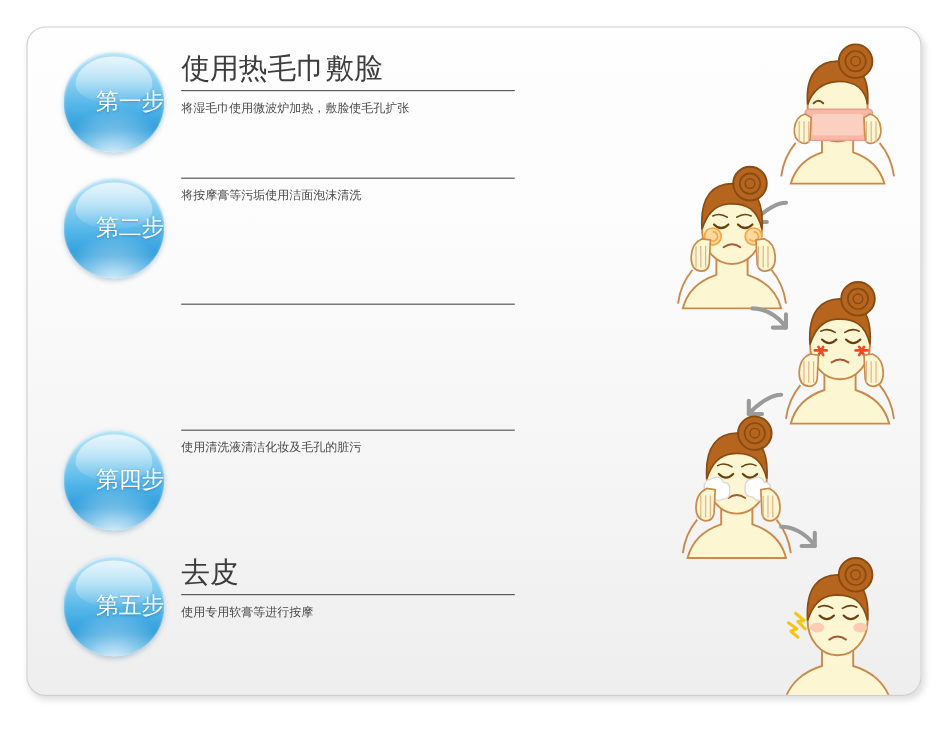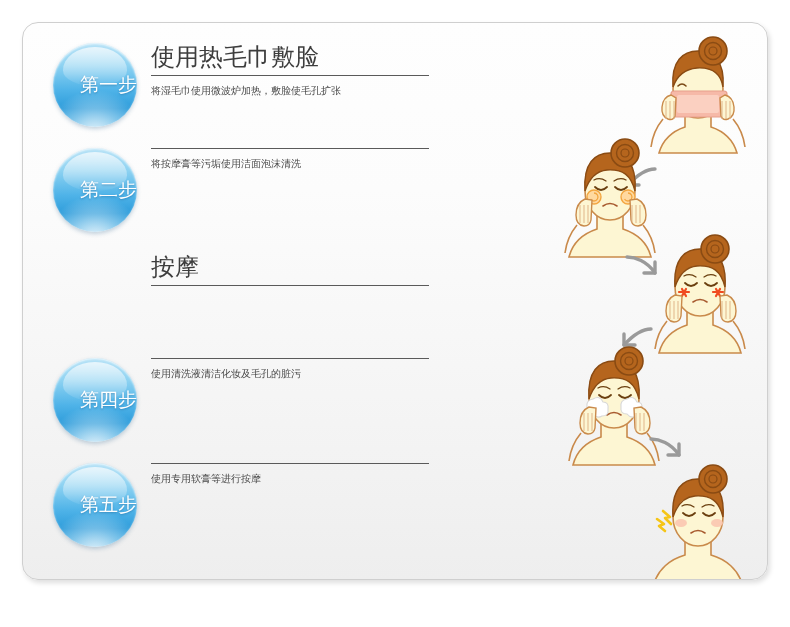--- a/index.html
+++ b/index.html
@@ -164,40 +164,40 @@
           <span class="badge-label">第二步</span>
         </div>
         <div class="step-text">
           <div class="step-divider"></div>
           <div class="step-desc">将按摩膏等污垢使用洁面泡沫清洗</div>
         </div>
       </div>
 
       <div class="step-row">
         <div class="step-text">
-          <div class="step-title">按摩</div>
           <div class="step-divider"></div>
         </div>
       </div>
 
       <div class="step-row">
         <div class="badge">
           <span class="badge-label">第四步</span>
         </div>
         <div class="step-text">
           <div class="step-divider"></div>
           <div class="step-desc">使用清洗液清洁化妆及毛孔的脏污</div>
         </div>
       </div>
 
       <div class="step-row">
         <div class="badge">
           <span class="badge-label">第五步</span>
         </div>
         <div class="step-text">
+          <div class="step-title">去皮</div>
           <div class="step-divider"></div>
           <div class="step-desc">使用专用软膏等进行按摩</div>
         </div>
       </div>
 
     </div>
 
     <div class="illus-area">
 
       <div class="figure" style="left:140px; top:8px;">

